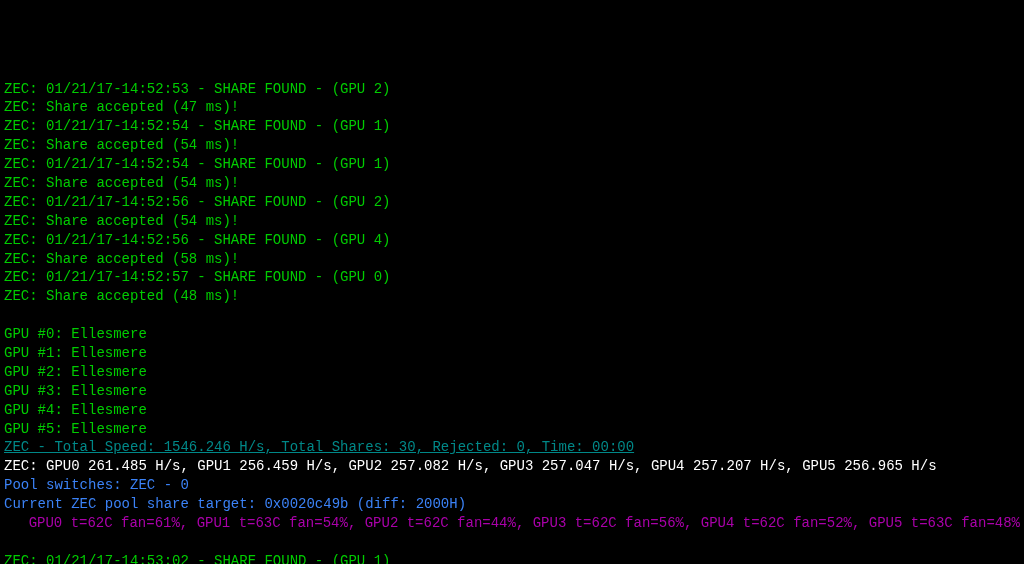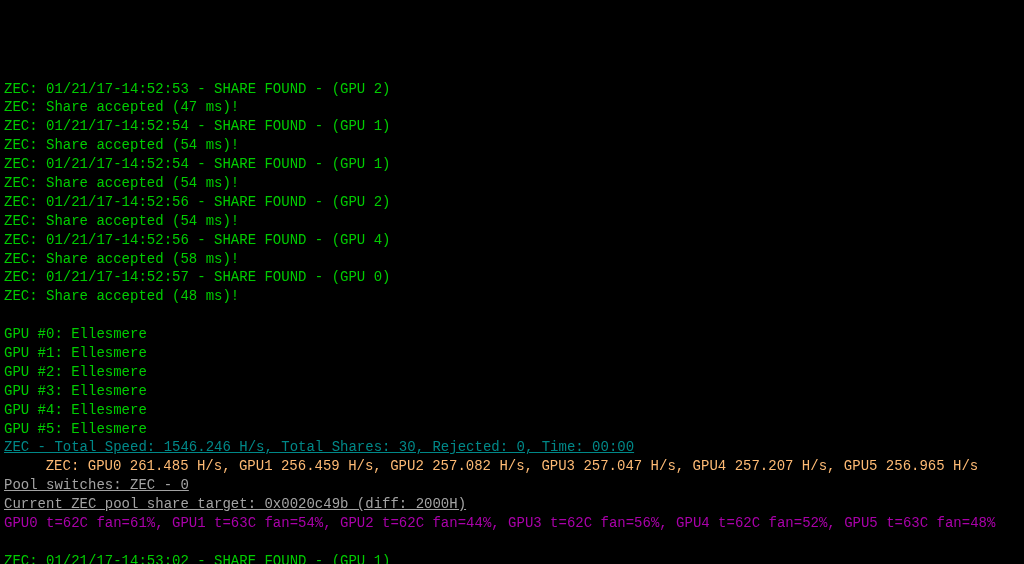--- a/index.html
+++ b/index.html
@@ -9,23 +9,23 @@
       font-size: 14px;
       line-height: 1.35;
       padding: 4px;
       width: 1024px;
       height: 564px;
       overflow: hidden;
       white-space: pre;
     }
     .green { color: #00cc00; }
     .teal { color: #008888; text-decoration: underline; }
-    .cyan { color: #fdba74; text-align: center; }
-    .white { color: #a3a3a3; text-decoration: underline; }
-    .magenta { color: #aa00aa; }
+    .cyan { color: #ffffff; }
+    .white { color: #3b82f6; }
+    .magenta { color: #aa00aa; text-align: right; }
     .line { display: block; }
   </style>
 </head>
 <body>
 
 
 
 <div id="terminal"><span class="line green">ZEC: 01/21/17-14:52:53 - SHARE FOUND - (GPU 2)</span><span class="line green">ZEC: Share accepted (47 ms)!</span><span class="line green">ZEC: 01/21/17-14:52:54 - SHARE FOUND - (GPU 1)</span><span class="line green">ZEC: Share accepted (54 ms)!</span><span class="line green">ZEC: 01/21/17-14:52:54 - SHARE FOUND - (GPU 1)</span><span class="line green">ZEC: Share accepted (54 ms)!</span><span class="line green">ZEC: 01/21/17-14:52:56 - SHARE FOUND - (GPU 2)</span><span class="line green">ZEC: Share accepted (54 ms)!</span><span class="line green">ZEC: 01/21/17-14:52:56 - SHARE FOUND - (GPU 4)</span><span class="line green">ZEC: Share accepted (58 ms)!</span><span class="line green">ZEC: 01/21/17-14:52:57 - SHARE FOUND - (GPU 0)</span><span class="line green">ZEC: Share accepted (48 ms)!</span><span class="line green"> </span><span class="line green">GPU #0: Ellesmere</span><span class="line green">GPU #1: Ellesmere</span><span class="line green">GPU #2: Ellesmere</span><span class="line green">GPU #3: Ellesmere</span><span class="line green">GPU #4: Ellesmere</span><span class="line green">GPU #5: Ellesmere</span><span class="line teal">ZEC - Total Speed: 1546.246 H/s, Total Shares: 30, Rejected: 0, Time: 00:00</span><span class="line cyan">ZEC: GPU0 261.485 H/s, GPU1 256.459 H/s, GPU2 257.082 H/s, GPU3 257.047 H/s, GPU4 257.207 H/s, GPU5 256.965 H/s</span><span class="line white">Pool switches: ZEC - 0</span><span class="line white">Current ZEC pool share target: 0x0020c49b (diff: 2000H)</span><span class="line magenta">GPU0 t=62C fan=61%, GPU1 t=63C fan=54%, GPU2 t=62C fan=44%, GPU3 t=62C fan=56%, GPU4 t=62C fan=52%, GPU5 t=63C fan=48%</span><span class="line green"> </span><span class="line green">ZEC: 01/21/17-14:53:02 - SHARE FOUND - (GPU 1)</span></div>
 
 

